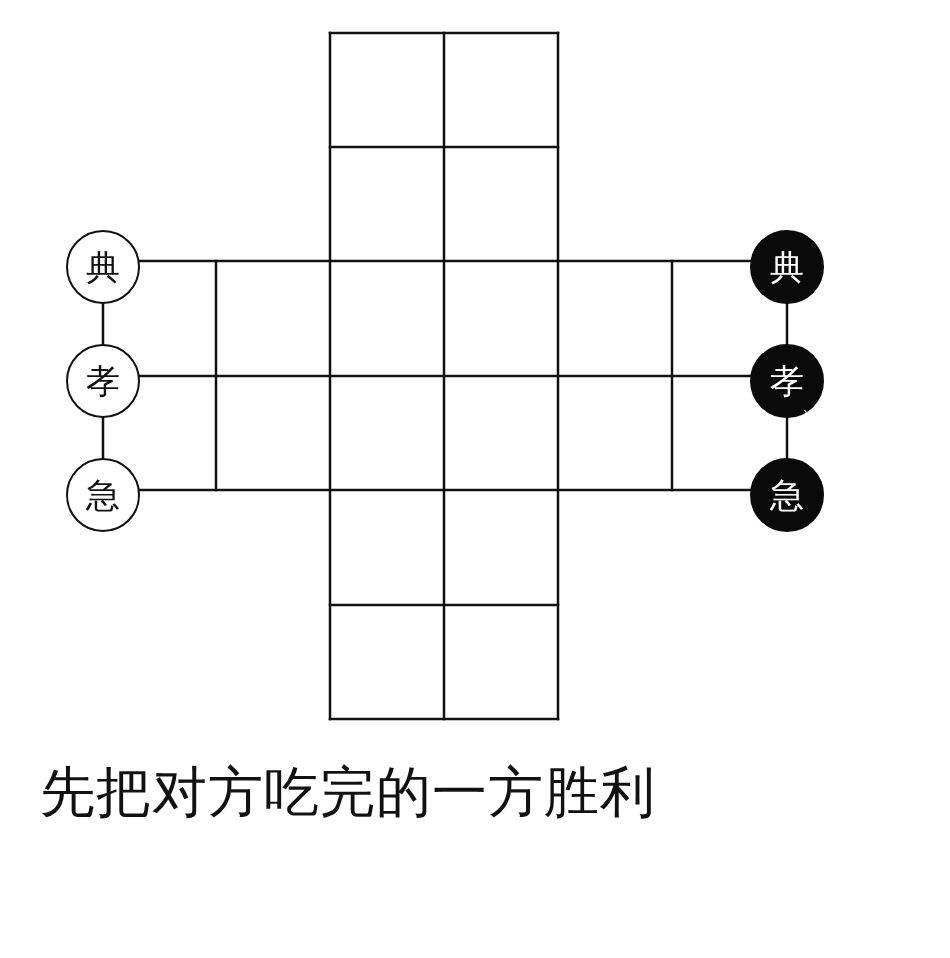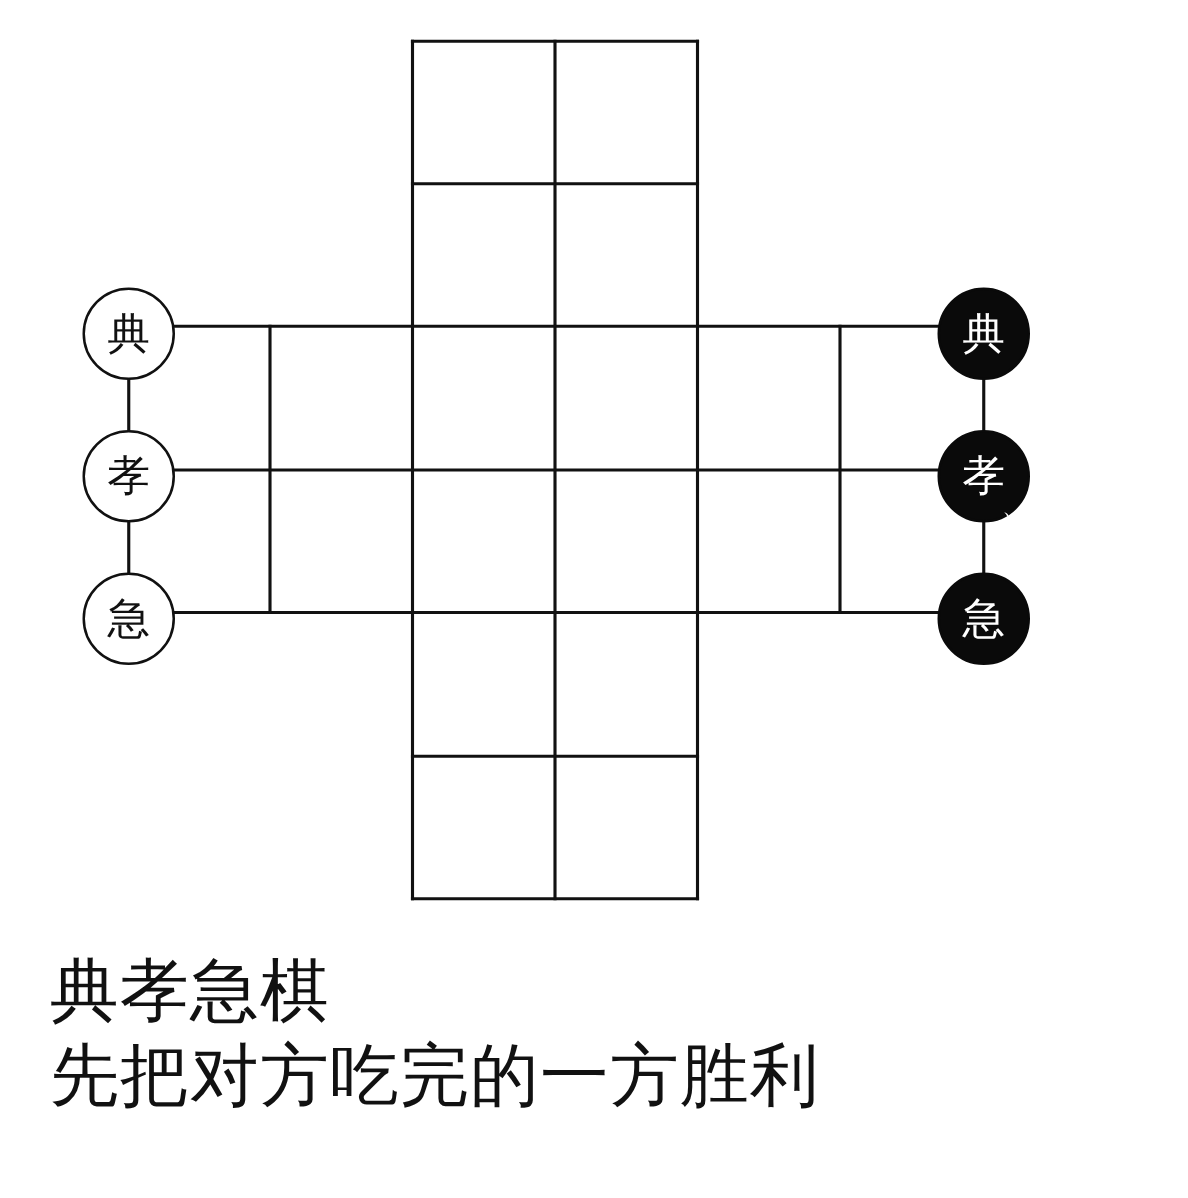--- a/index.html
+++ b/index.html
@@ -116,15 +116,14 @@
   <div class="piece black" style="left:750px; top:344px;">
     <span>孝</span>
     <span class="mark">、</span>
   </div>
   <div class="piece black" style="left:750px; top:458px;">
     <span>急</span>
   </div>
 </div>
 
 <div class="caption">
-  <div>典孝急棋</div>
   <div>先把对方吃完的一方胜利</div>
 </div>
 
 </body></html>

